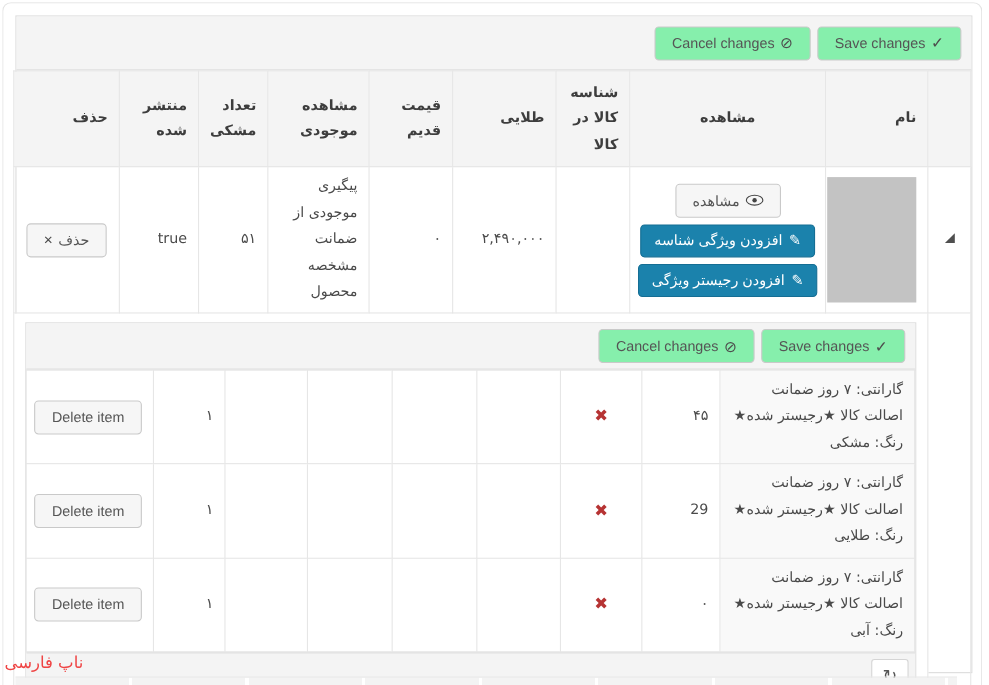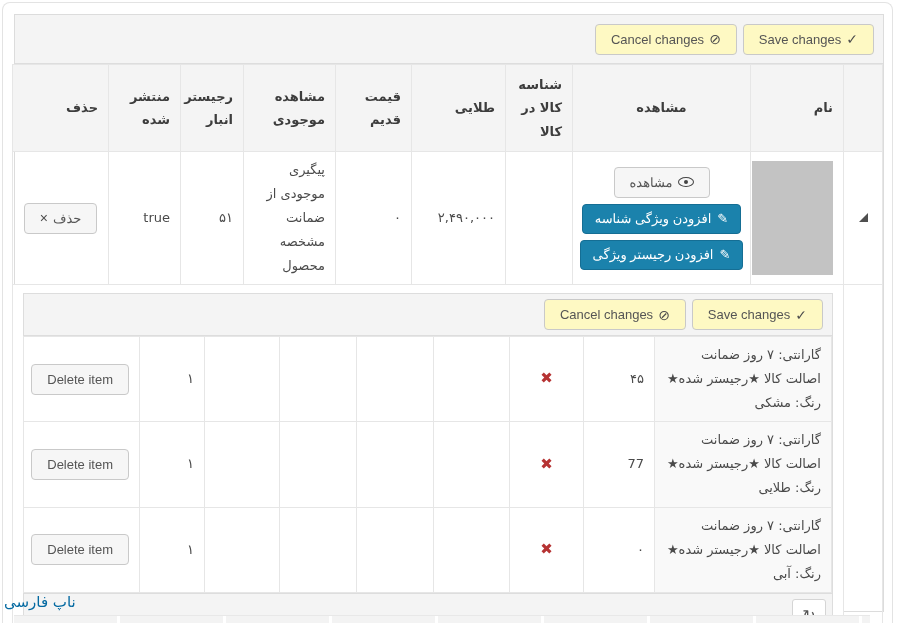--- a/index.html
+++ b/index.html
@@ -11,21 +11,21 @@
   .card-edge { position:absolute; left:2px; top:2px; width:891px; height:640px;
                border:1px solid #e3e3e3; border-radius:8px; border-bottom:none; pointer-events:none; }
 
   
   .main-grid { position:absolute; left:14px; top:14px; width:870px; height:598px;
                border:1px solid #dcdcdc; background:#fff; direction:rtl; }
 
   .toolbar { height:49px; background:#f4f4f4; border-bottom:1px solid #ddd;
              display:flex; align-items:center; padding:0 9px; gap:6px; }
   .btn { display:inline-flex; align-items:center; justify-content:center; gap:5px;
-         height:31px; padding:0 15px; background:#fef9c3; border:1px solid #c9c9c9;
+         height:31px; padding:0 15px; background:#86efac; border:1px solid #c9c9c9;
          border-radius:4px; color:#555; font-size:13px; cursor:pointer; white-space:nowrap; }
   .btn.gray { background:#f6f6f6; }
   .btn .g-ico { font-size:14px; color:#4d4d4d; line-height:1; }
   .ltr { direction:ltr; }
 
   table { border-collapse:collapse; table-layout:fixed; width:870px; direction:rtl; }
   th, td { border:1px solid #e6e6e6; vertical-align:middle; }
   thead th { background:#f4f4f4; color:#3d3d3d; font-size:13px; font-weight:bold;
              text-align:right; padding:6px 10px; line-height:1.8; }
   thead th.center { text-align:center; }
@@ -63,21 +63,21 @@
   .pager { height:44px; background:#f4f4f4; border-top:1px solid #ddd;
            display:flex; align-items:center; padding:0 6px; }
   .btn-refresh { width:34px; height:33px; background:#fff; border:1px solid #d5d5d5;
                  border-radius:3px; display:flex; align-items:center; justify-content:center;
                  color:#555; font-size:16px; cursor:pointer; }
 
   
   .bottom-sliver { position:absolute; left:14px; top:615px; width:856px; height:8px;
                    background:repeating-linear-gradient(to right,#f3f3f3 0 103px,#ffffff 103px 106px);
                    border-top:1px solid #e8e8e8; }
-  .watermark { position:absolute; left:4px; top:593px; color:#0369a1; font-size:15px; direction:rtl; }
+  .watermark { position:absolute; left:4px; top:593px; color:#ef4444; font-size:15px; direction:rtl; }
 </style>
 </head>
 <body>
 
 <div class="stage">
   <div class="card-edge"></div>
 
   <div class="main-grid">
 
     <div class="toolbar">
@@ -106,21 +106,21 @@
       </colgroup>
       <thead>
         <tr>
           <th></th>
           <th>نام</th>
           <th class="center">مشاهده</th>
           <th>شناسه کالا در کالا</th>
           <th>طلایی</th>
           <th>قیمت قدیم</th>
           <th>مشاهده موجودی</th>
-          <th>رجیستر انبار</th>
+          <th>تعداد مشکی</th>
           <th>منتشر شده</th>
           <th>حذف</th>
         </tr>
       </thead>
       <tbody>
         <tr class="data-row">
           <td class="hier-cell">
             <span class="collapse-icon"></span>
           </td>
           <td class="center">
@@ -203,21 +203,21 @@
                     <td class="center">
                       <button class="btn gray ltr">
                         <span>Delete item</span>
                       </button>
                     </td>
                   </tr>
                   <tr>
                     <td class="attr pre">گارانتی: ۷ روز ضمانت
 اصالت کالا ★رجیستر شده★
 رنگ: طلایی</td>
-                    <td>77</td>
+                    <td>29</td>
                     <td class="center">
                       <span class="false-x">✖</span>
                     </td>
                     <td></td>
                     <td></td>
                     <td></td>
                     <td></td>
                     <td>۱</td>
                     <td class="center">
                       <button class="btn gray ltr">

